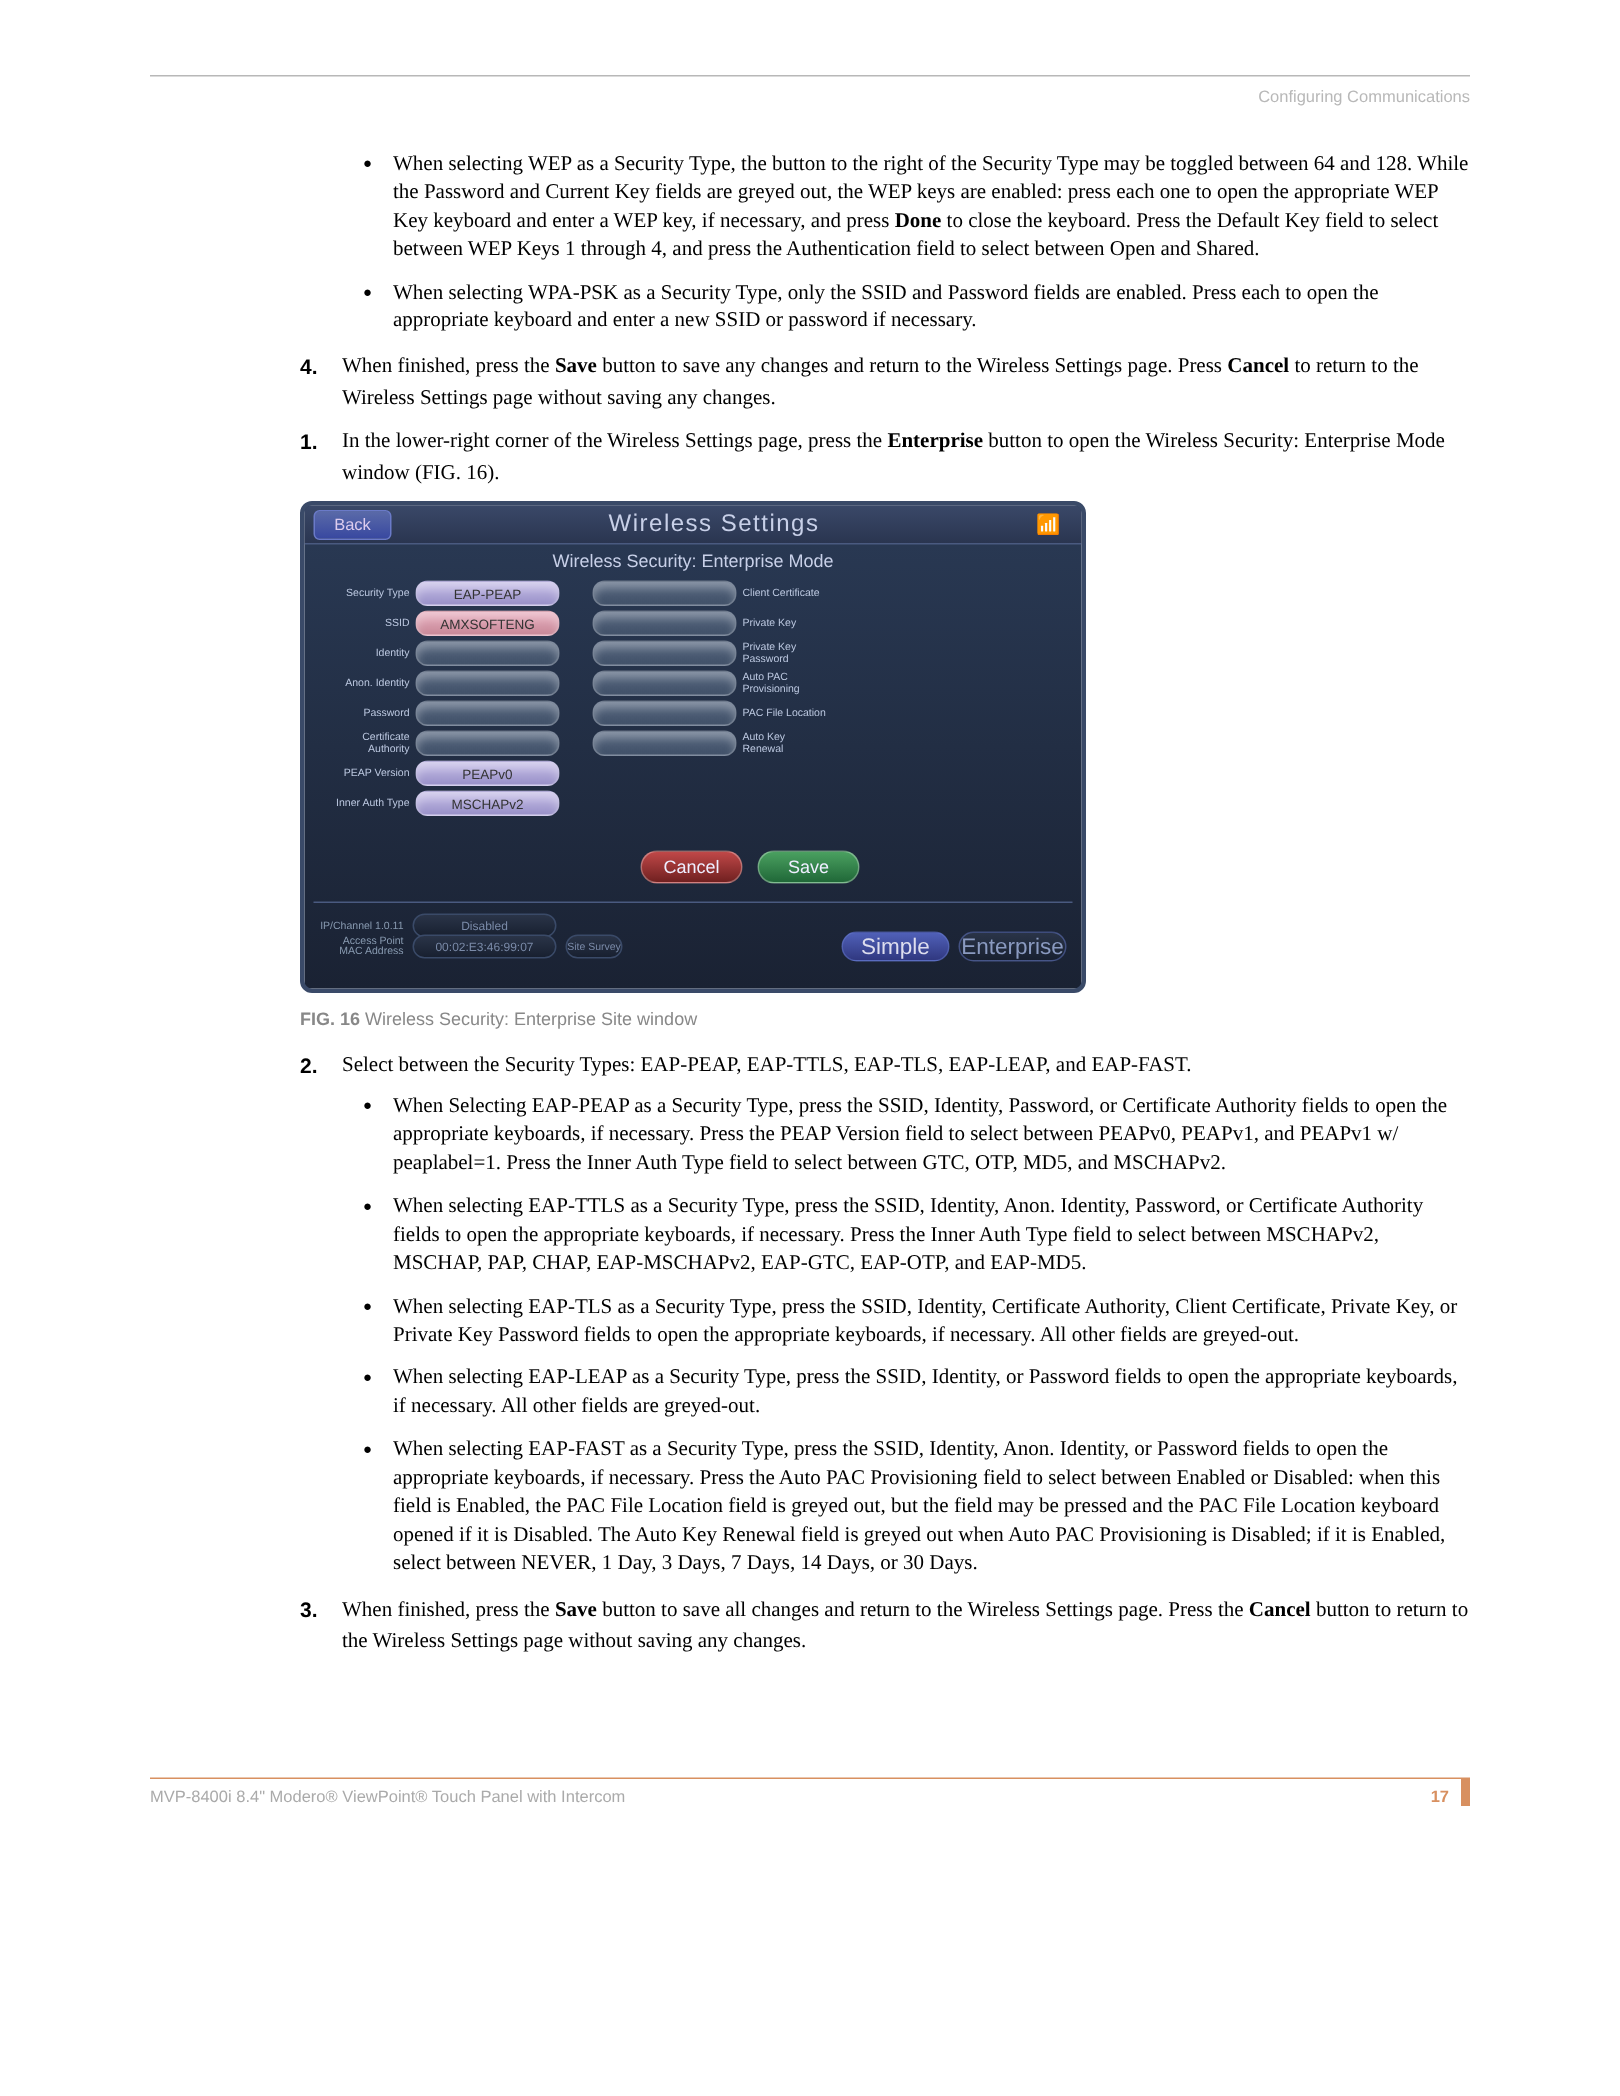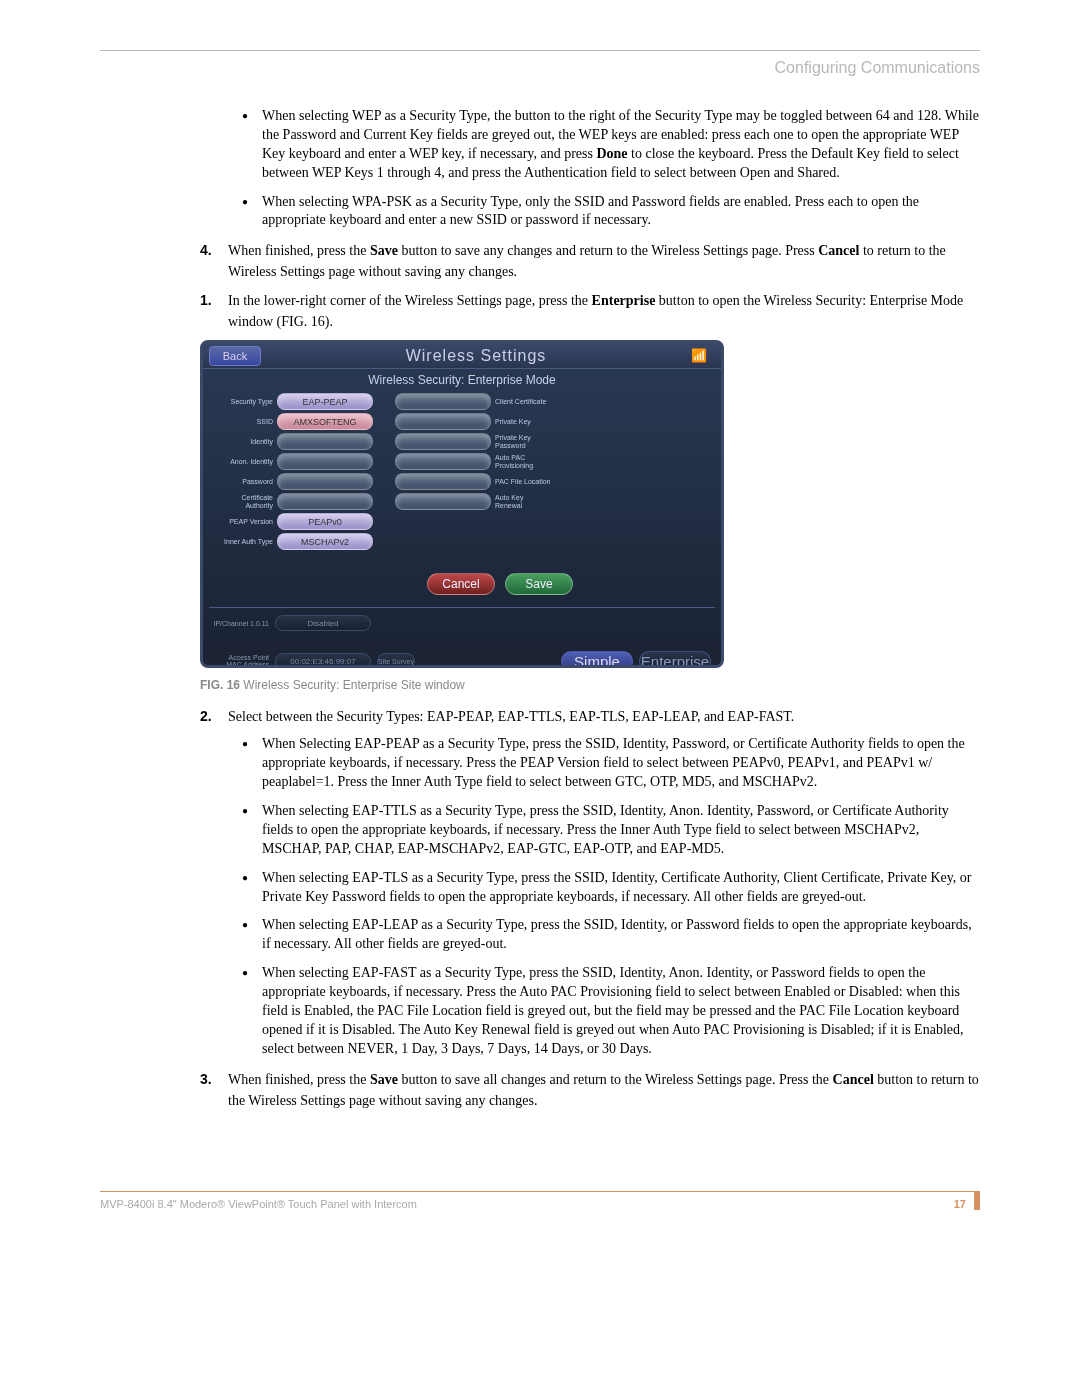--- a/index.html
+++ b/index.html
@@ -13,21 +13,21 @@
     padding: 50px 100px 40px 100px;
     position: relative;
   }
   .top-rule {
     border-top: 1px solid #b8b8b8;
     margin-bottom: 8px;
   }
   .header-label {
     text-align: right;
     font-family: Arial, Helvetica, sans-serif;
-    font-size: 16px;
+    font-size: 11px;
     color: #b8b8b8;
     margin-bottom: 30px;
   }
   .content { margin-left: 100px; }
   ul.bullets { list-style: none; padding-left: 62px; margin-bottom: 6px; }
   ul.bullets li { position: relative; margin-bottom: 10px; line-height: 1.35; }
   ul.bullets li::before { content: "●"; position: absolute; left: -20px; top: 2px; font-size: 10px; }
   .step-row { display: flex; margin-bottom: 8px; line-height: 1.5; }
   .step-num { font-family: Arial, Helvetica, sans-serif; font-weight: bold; width: 28px; flex-shrink: 0; }
   .step-body { flex: 1; }
@@ -213,21 +213,21 @@
       </div>
     <div class="btn-row">
       <div class="btn btn-red">Cancel</div>
       <div class="btn btn-grn">Save</div>
     </div>
     <div class="sep-line"></div>
     <div class="bottom-area" style="top:272px">
       <div class="bot-lbl">IP/Channel 1.0.11</div>
       <div class="bot-pill" style="width:96px">Disabled</div>
     </div>
-    <div class="bottom-area" style="top:308px">
+    <div class="bottom-area" style="top:284px">
       <div class="bot-lbl">Access Point MAC Address</div>
       <div class="bot-pill" style="width:96px">00:02:E3:46:99:07</div>
       <div class="bot-pill" style="width:38px;font-size:7px">Site Survey</div>
       <div style="flex:1"></div>
       <div class="mode-pill mode-blue" style="width:72px">Simple</div>
       <div class="mode-pill mode-dark" style="width:72px">Enterprise</div>
     </div>
   </div>
 
   <div class="fig-caption">

